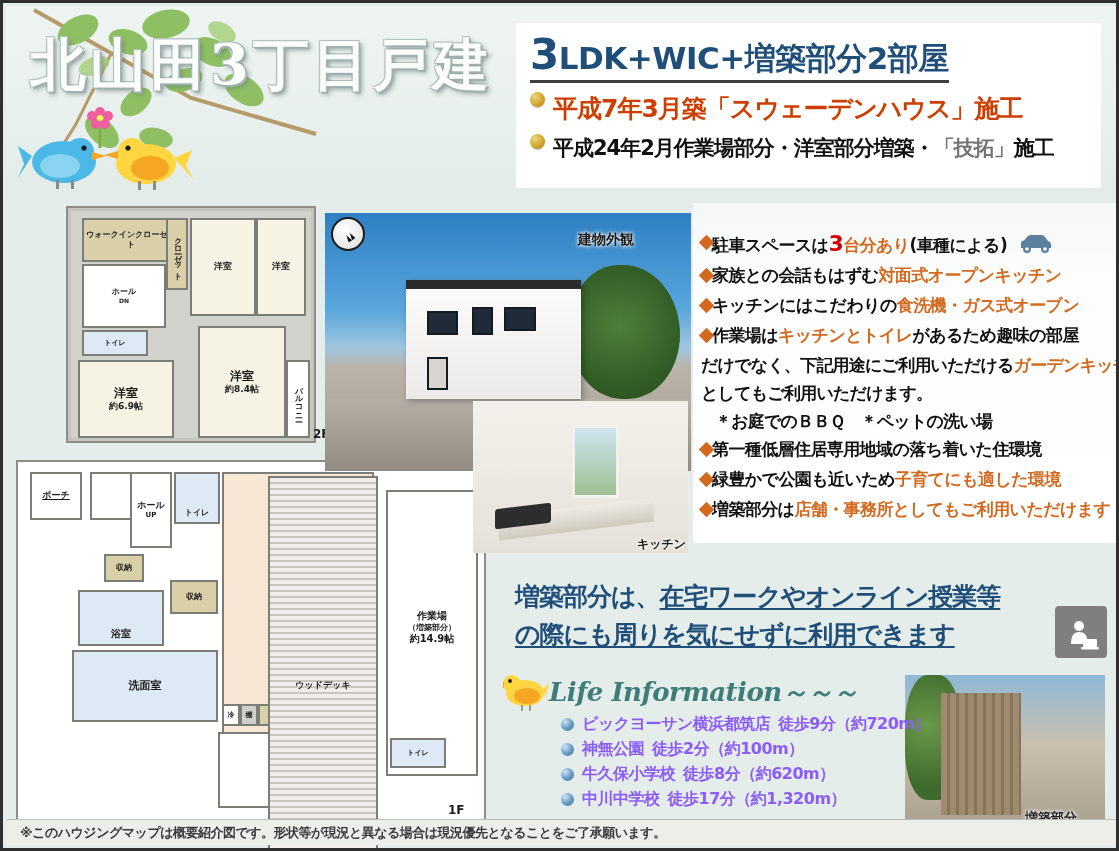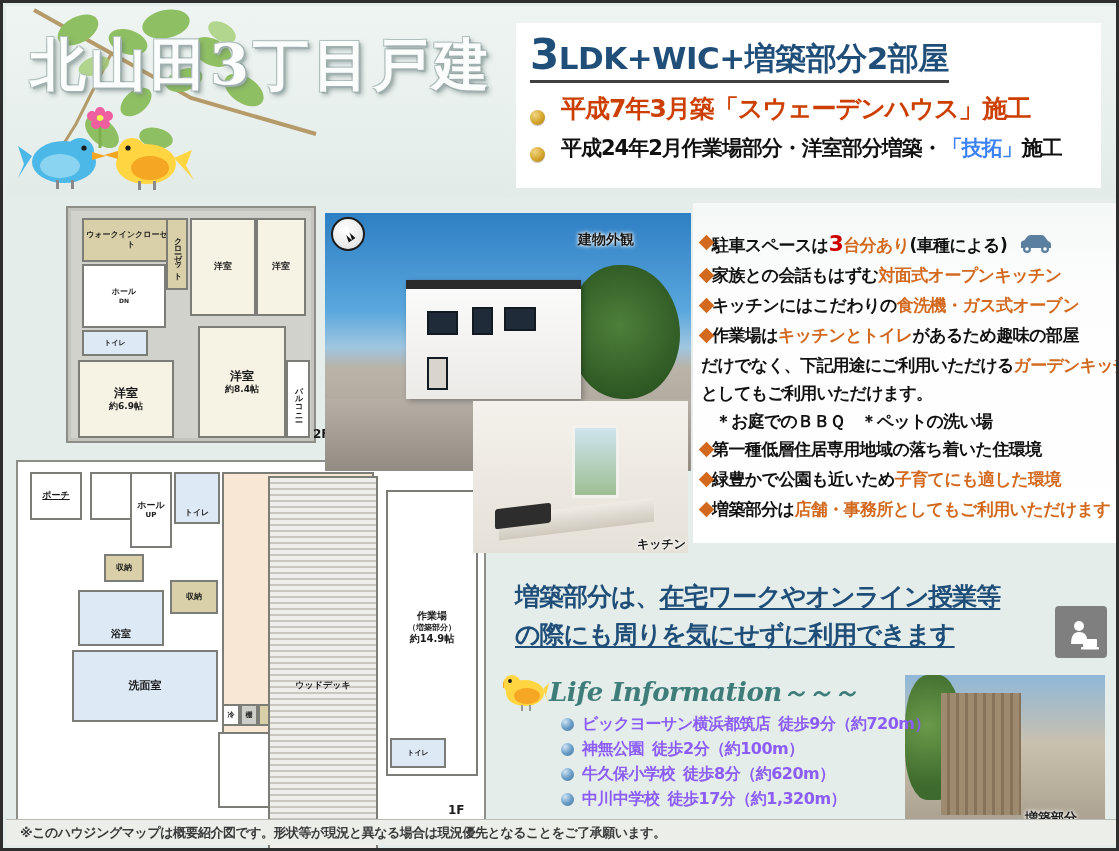--- a/index.html
+++ b/index.html
@@ -48,31 +48,31 @@
     padding: 6px 12px 6px 14px;
   }
   .spec-title {
     font-size: 31px; font-weight: 700; color: #1f4e79;
     border-bottom: 3px solid #404040;
     display: inline-block; line-height: 1.22;
     white-space: nowrap; letter-spacing: -0.5px;
   }
   .spec-title .big { font-size: 42px; }
   .spec-line {
-    display: flex; align-items: flex-end; gap: 16px;
+    display: flex; align-items: flex-start; gap: 8px;
     margin-top: 9px; white-space: nowrap;
   }
   .gold-dot {
     width: 15px; height: 15px; border-radius: 50%; flex: none;
     background: radial-gradient(circle at 33% 30%, #f0d583 0%, #d4a62c 55%, #a8761a 100%);
     box-shadow: 0 1px 1px rgba(0,0,0,.25);
   }
   .spec-l1 { font-size: 25px; font-weight: 700; color: #cc3f00; letter-spacing: -1px; }
   .spec-l2 { font-size: 21px; font-weight: 700; color: #111; letter-spacing: -1px; }
-  .spec-l2 .hl { color: #3b82f6; margin-top: 8px; }
+  .spec-l2 .hl { color: #737373; margin-top: 8px; }
 
   
   .plan2f {
     position: absolute; left: 63px; top: 203px;
     width: 250px; height: 237px;
     background: #d2d2cd;
     border: 2px solid #8e8e88;
     box-shadow: inset 0 0 0 3px #c4c4be;
   }
   .plan1f {

